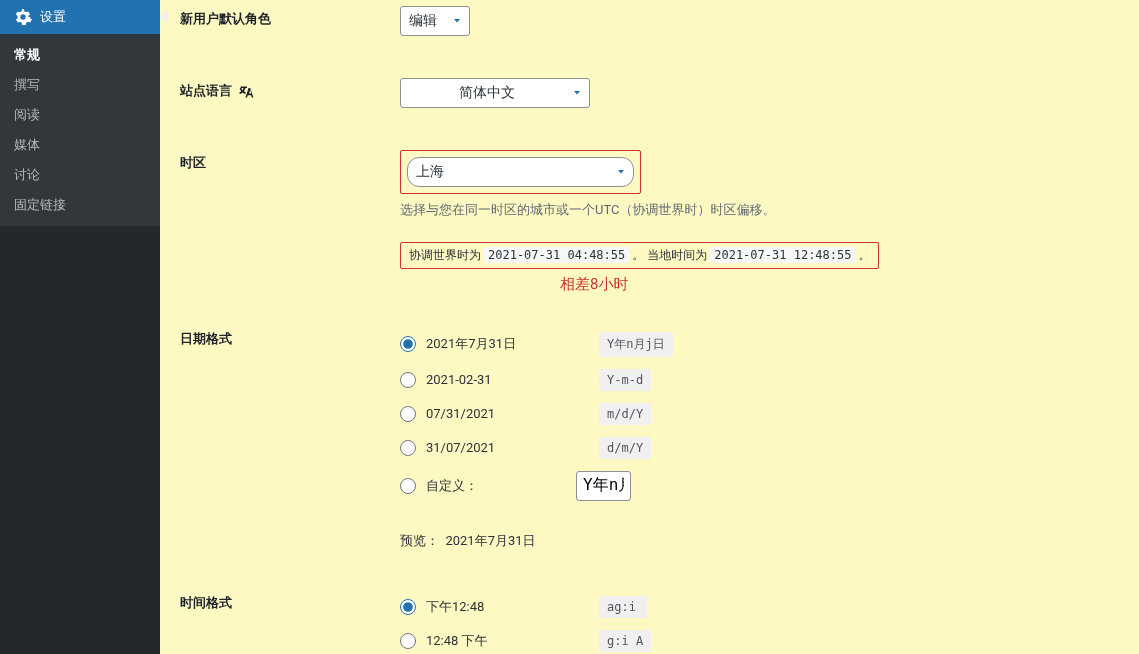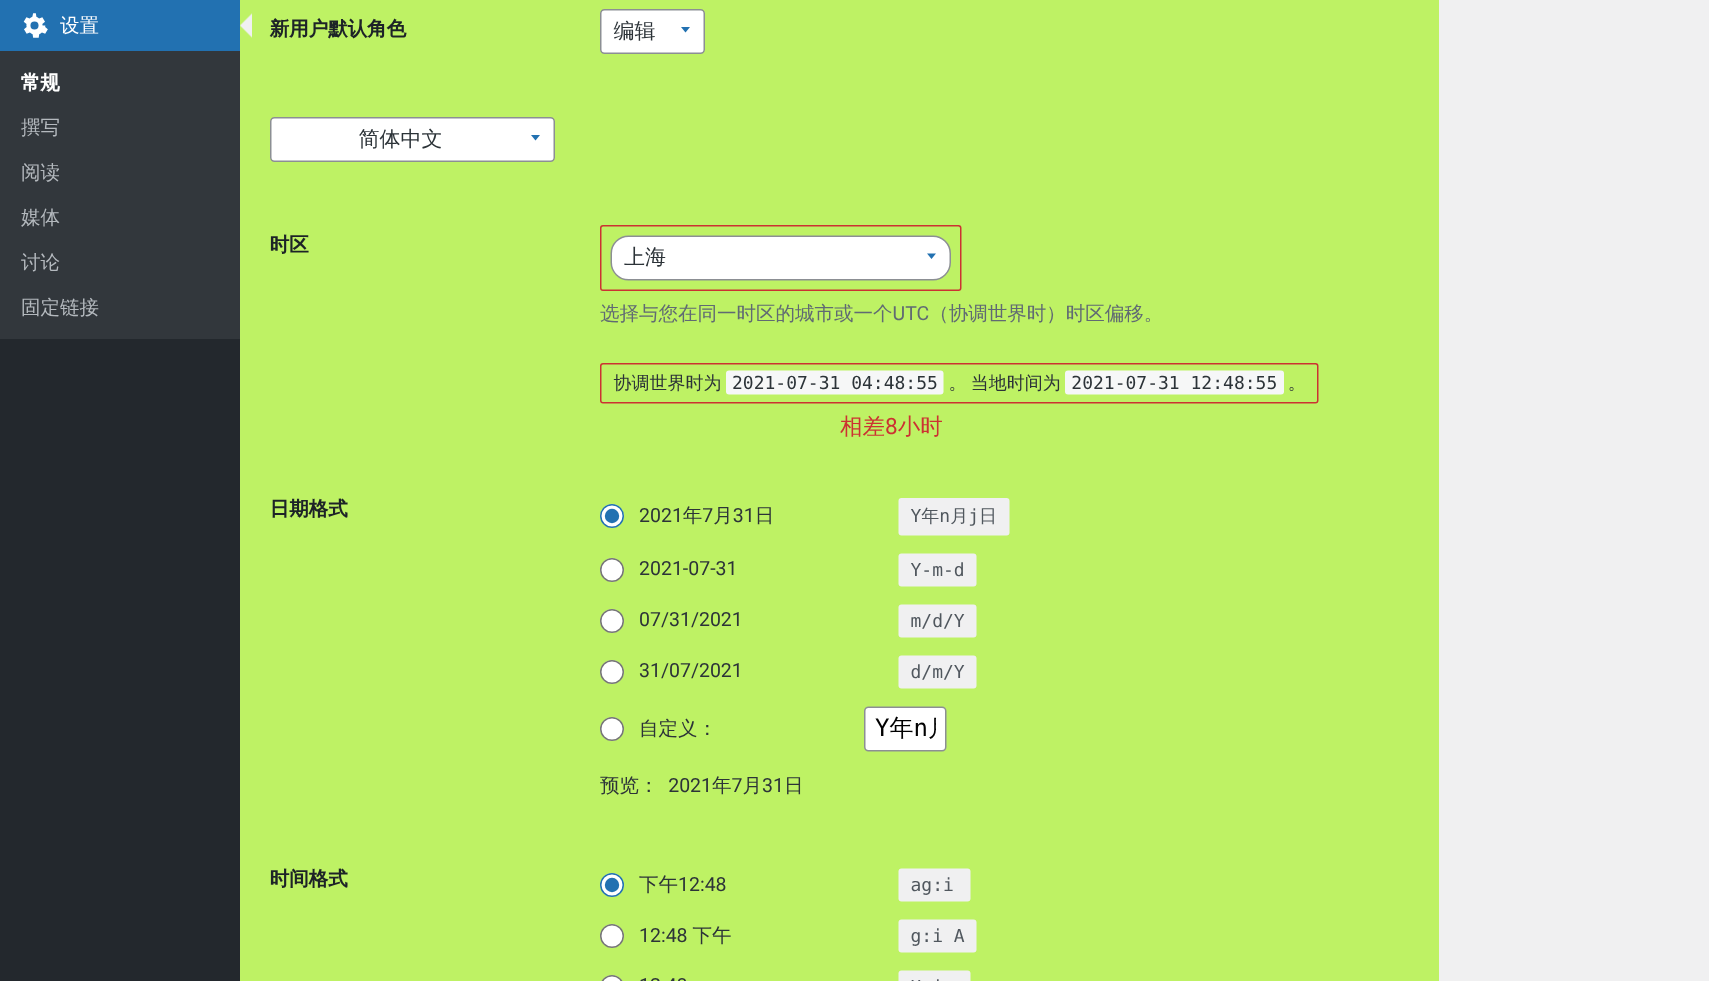--- a/index.html
+++ b/index.html
@@ -1,44 +1,44 @@
 <!DOCTYPE html>
 <html><head>
 <meta charset="utf-8">
 <style>
   * { margin: 0; padding: 0; box-sizing: border-box; }
   body { font-family: -apple-system, BlinkMacSystemFont, "Segoe UI", Roboto, "Helvetica Neue", Arial, sans-serif; font-size: 13px; color: #2c3338; background: #f0f0f1; }
-  .wrap { display: flex; width: 959px; height: 654px; overflow: hidden; }
+  .wrap { display: flex; width: 1139px; height: 654px; overflow: hidden; }
   .sidebar { width: 160px; background: #23282d; color: #eee; padding-top: 0; }
   .sidebar .menu-item { padding: 8px 10px 8px 14px; font-size: 13px; color: #eee; cursor: pointer; display: flex; align-items: center; gap: 8px; }
   .sidebar .menu-item.current { background: #2271b1; color: #fff; position: relative; }
   .sidebar .menu-item.current::after { content: ""; position: absolute; right: -8px; top: 50%; transform: translateY(-50%); border: 8px solid transparent; border-right-color: #f0f0f1; }
   .sidebar .submenu { background: #32373c; padding: 6px 0; }
   .sidebar .submenu .sub-item { padding: 6px 12px 6px 14px; font-size: 13px; color: #b4b9be; cursor: pointer; }
   .sidebar .submenu .sub-item.current { color: #fff; font-weight: 600; }
-  .main { flex: 1; background: #bef264; padding: 0 0 30px 0; overflow: auto; }
+  .main { flex: 1; background: #fef9c3; padding: 0 0 30px 0; overflow: auto; }
   .row { display: flex; padding: 6px 20px 14px; }
   .row .label-col { width: 220px; padding-top: 4px; font-weight: 600; color: #1d2327; font-size: 13px; }
   .row .field-col { flex: 1; min-width: 0; }
   select, .select-box, input[type=text], .text-input { border: 1px solid #8c8f94; border-radius: 3px; background: #fff; color: #2c3338; padding: 0 24px 0 8px; height: 30px; font-size: 14px; }
   .select-box { display: inline-flex; align-items: center; justify-content: space-between; cursor: pointer; min-width: 70px; position: relative; }
   .select-box .chev { position: absolute; right: 6px; top: 50%; transform: translateY(-45%); pointer-events: none; color: #2271b1; }
   .select-wide { width: 190px; justify-content: center; }
   .select-tz { width: 227px; border-radius: 12px; }
   .hl-red { border: 1px solid #cc3232 !important; border-radius: 2px; }
   .desc { color: #606a73; font-size: 13px; margin-top: 6px; line-height: 1.5; }
   .box-info { border: 1px solid #cc3232; border-radius: 2px; padding: 4px 8px; margin-top: 22px; display: inline-block; font-size: 12px; }
   .box-info code, .code { font-family: Consolas, Monaco, monospace; background: #f6f7f7; padding: 1px 4px; border-radius: 2px; font-size: 12px; }
   .annot { color: #cc3232; font-size: 15px; margin-top: 6px; margin-left: 160px; }
   .radio-row { display: flex; align-items: center; padding: 6px 0; gap: 10px; }
   .radio-row input[type=radio] { width: 16px; height: 16px; accent-color: #2271b1; }
   .radio-row .r-label { width: 140px; display: inline-block; font-size: 13px; color: #2c3338; }
   .code-badge { background: #f0f0f1; padding: 4px 8px; border-radius: 2px; font-family: Consolas, Monaco, monospace; font-size: 12px; color: #50575e; display: inline-block; min-width: 48px; text-align: left; margin-left: 23px; }
   .text-input-sm { width: 55px; height: 30px; border: 1px solid #8c8f94; border-radius: 3px; padding: 0 6px; font-family: Consolas, Monaco, monospace; font-size: 16px; }
-  .preview-line { margin-top: 8px; font-size: 13px; color: #2c3338; }
+  .preview-line { margin-top: 25px; font-size: 13px; color: #2c3338; }
   .icon-gear { width: 18px; height: 18px; display: inline-block; }
   .lang-icon { width: 16px; height: 16px; display: inline-block; margin-left: 4px; vertical-align: middle; }
 </style>
 </head>
 <body>
 
 <div class="wrap">
 
   <div class="sidebar">
     <div class="menu-item current">
@@ -67,20 +67,28 @@
         <div class="select-box" style="width:70px">
           <span>编辑</span>
           <span class="chev"><svg width="12" height="12" viewBox="0 0 20 20" fill="#2271b1">
                 <path d="M5 7l5 6 5-6z"></path>
               </svg></span>
         </div>
       </div>
     </div>
 
     <div class="row" style="padding-top:28px">
+      <div class="label-col">
+        <span>站点语言</span>
+        <span class="lang-icon">
+          <svg viewBox="0 0 20 20" fill="#1d2327">
+              <path d="M2 3h8v2H8c-.2 1.5-.9 3-2 4.2.7.6 1.5 1 2.5 1.3l-.6 1.9c-1.4-.4-2.6-1-3.5-1.9C3.5 11.4 2.3 12 1 12.4L.4 10.5c1-.3 1.8-.7 2.5-1.3C1.8 8 1.1 6.5.9 5H3c.2 1 .6 1.9 1.3 2.7C5 7 5.4 6 5.6 5H2V3zm10 2h2l4 12h-2l-.9-3h-4.2l-.9 3h-2l4-12zm.5 7h3l-1.5-4.8L12.5 12z"></path>
+            </svg>
+        </span>
+      </div>
       <div class="field-col">
         <div class="select-box select-wide">
           <span>简体中文</span>
           <span class="chev"><svg width="12" height="12" viewBox="0 0 20 20" fill="#2271b1">
                 <path d="M5 7l5 6 5-6z"></path>
               </svg></span>
         </div>
       </div>
     </div>
 
@@ -112,21 +120,21 @@
     <div class="row" style="padding-top:18px">
       <div class="label-col">日期格式</div>
       <div class="field-col">
         <div class="radio-row">
           <input type="radio" name="df" checked="" style="">
           <span class="r-label">2021年7月31日</span>
           <span class="code-badge">Y年n月j日</span>
         </div>
         <div class="radio-row">
           <input type="radio" name="df" style="">
-          <span class="r-label">2021-07-31</span>
+          <span class="r-label">2021-02-31</span>
           <span class="code-badge">Y-m-d</span>
         </div>
         <div class="radio-row">
           <input type="radio" name="df" style="">
           <span class="r-label">07/31/2021</span>
           <span class="code-badge">m/d/Y</span>
         </div>
         <div class="radio-row">
           <input type="radio" name="df" style="">
           <span class="r-label">31/07/2021</span>

